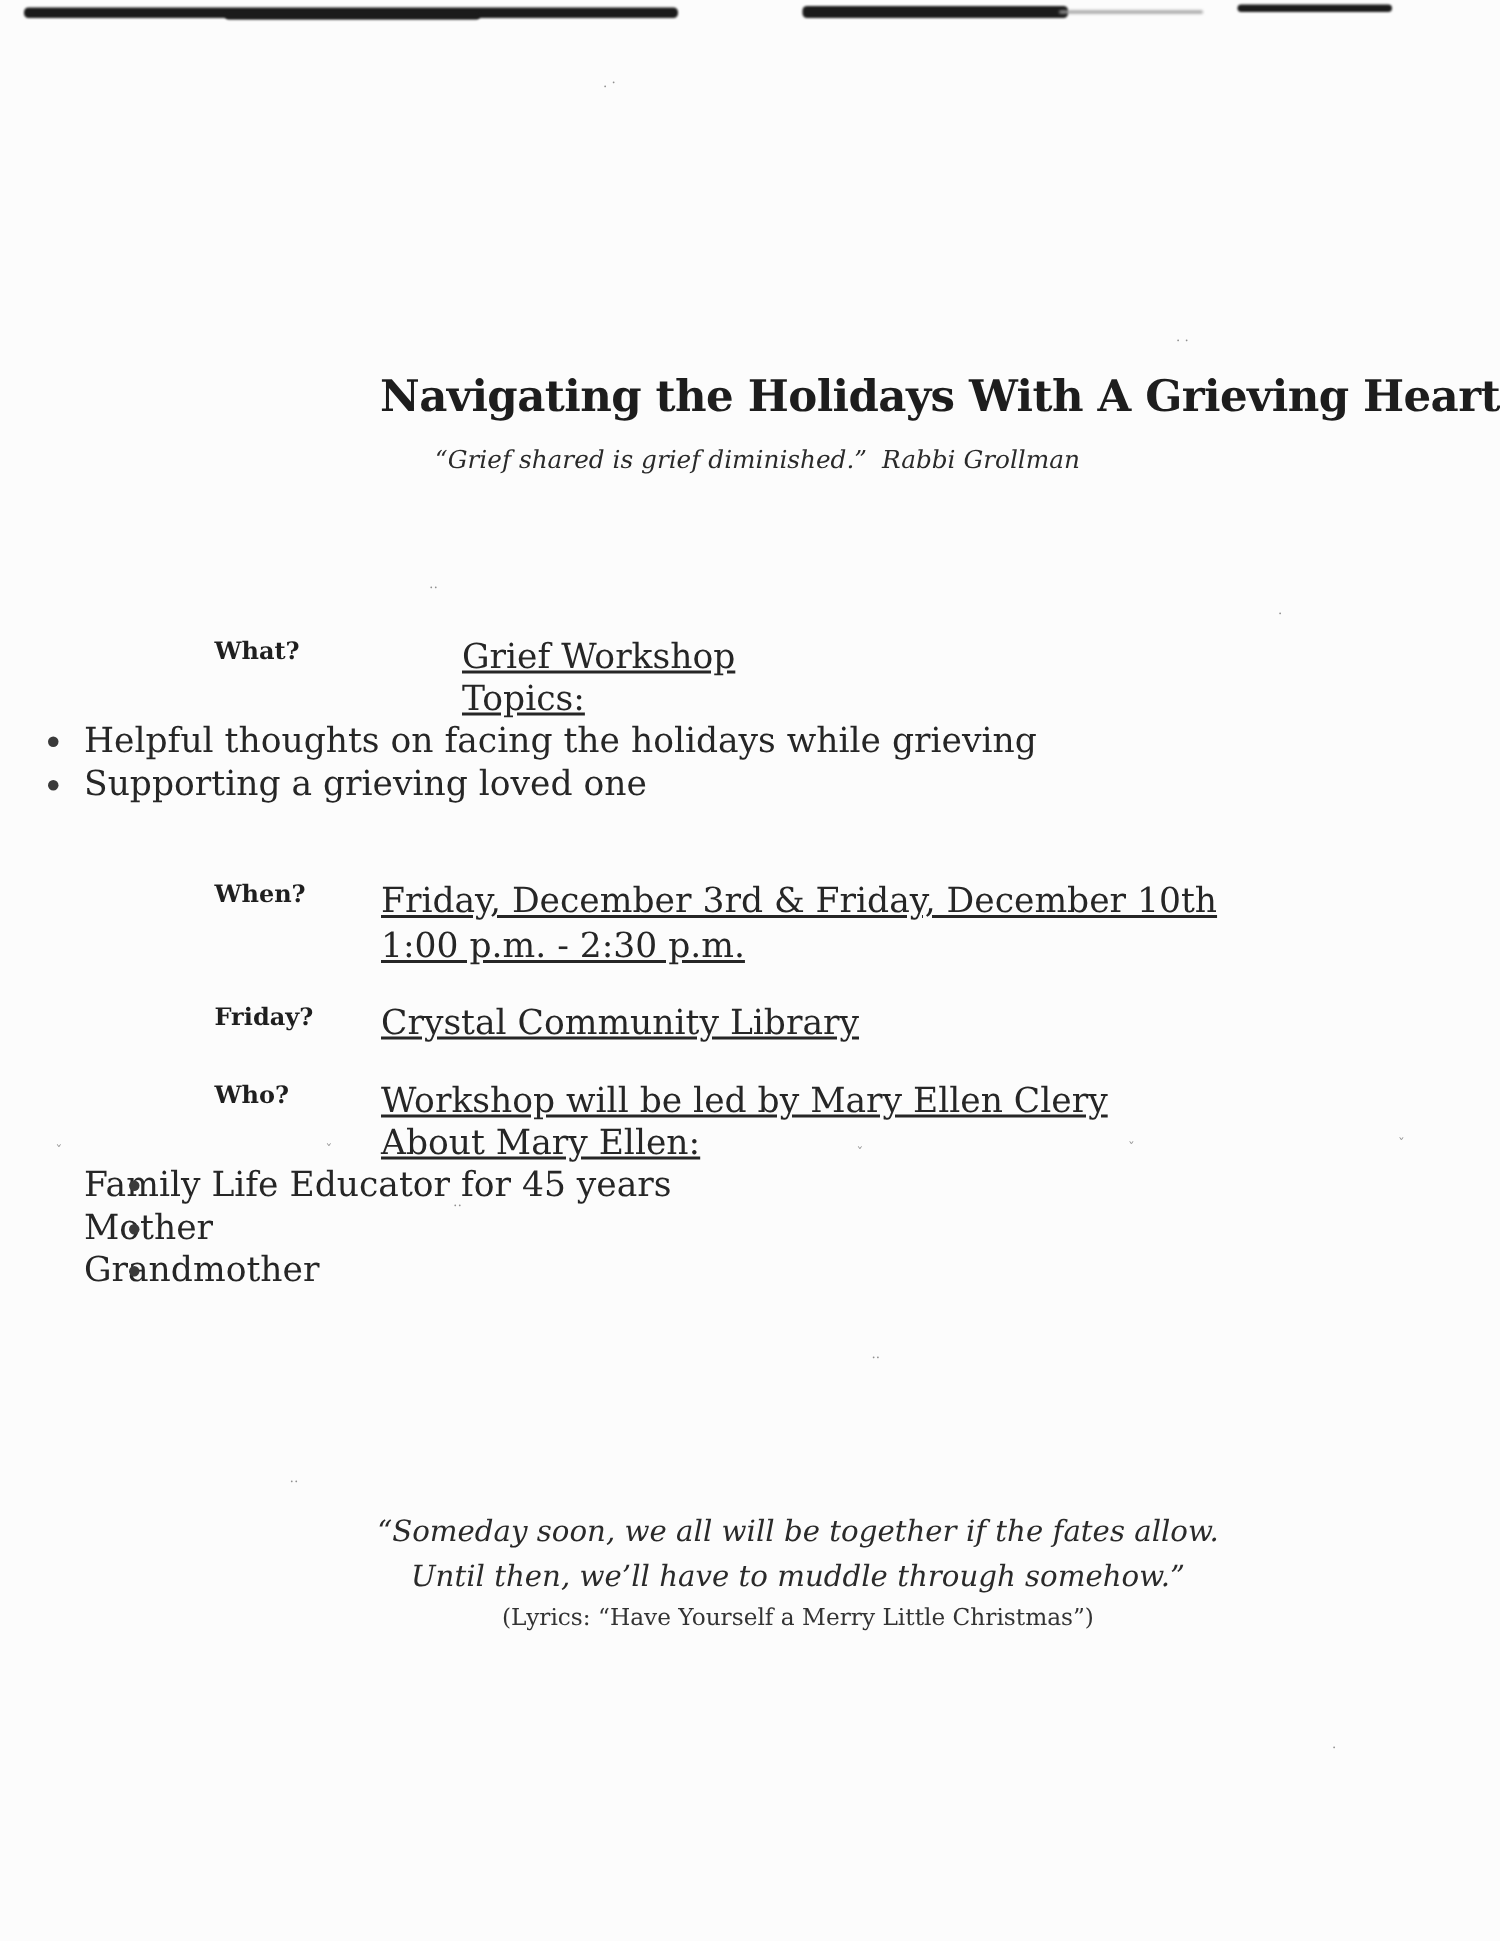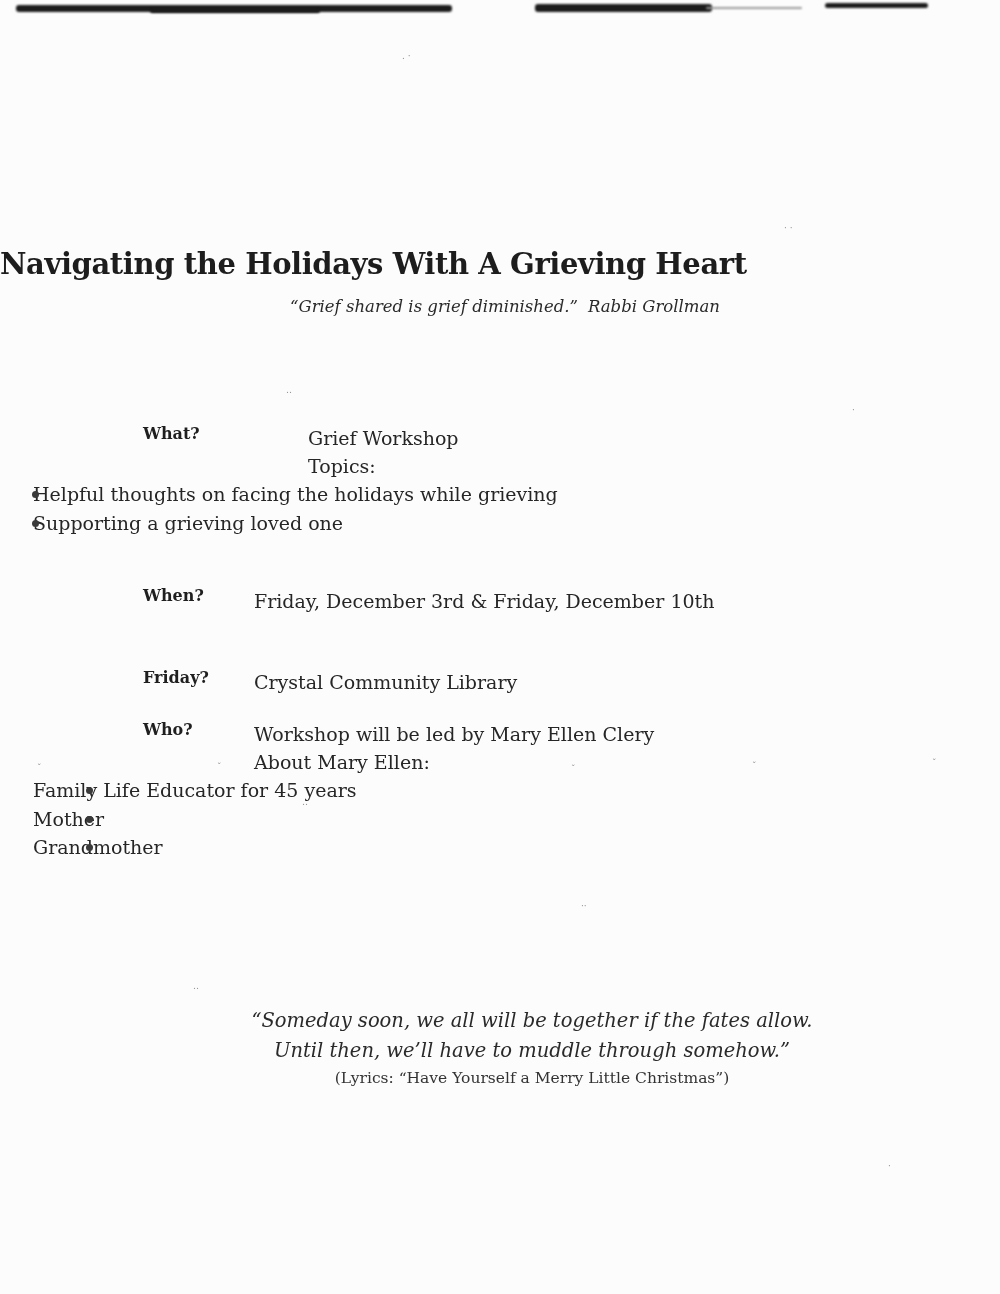--- a/index.html
+++ b/index.html
@@ -33,21 +33,21 @@
     line-height: 9px;
     user-select: none;
   }
 
   
   .doc-title {
     position: absolute;
     top: 228px;
     left: 0;
     width: 1000px;
-    text-align: left;
+    text-align: right;
     font-size: 29px;
     font-weight: bold;
     letter-spacing: -0.4px;
     color: #1d1d1d;
   }
   .epigraph {
     position: absolute;
     top: 297px;
     left: 0;
     width: 1010px;
@@ -64,36 +64,37 @@
     position: absolute;
     left: 143px;
     top: 0;
     font-weight: bold;
     font-size: 16px;
     color: #1f1f1f;
   }
   .q-content {
     position: absolute;
     top: 0;
-    font-size: 19px;
+    font-size: 23px;
     line-height: 28px;
     color: #262626;
+    text-decoration: underline;
   }
   .content-at-254 { left: 254px; }
   .content-at-308 { left: 308px; }
   .sub-indent { }
 
   ul.bullets {
     list-style: none;
     margin: 0;
     padding: 0;
   }
   ul.bullets li {
     position: relative;
-    padding-left: 33px;
+    padding-left: 56px;
     line-height: 28.5px;
   }
   .what-bullets li { padding-left: 57px; }
   .who-bullets li  { padding-left: 111px; }
   ul.bullets li::before {
     content: "";
     position: absolute;
     top: 11px;
     width: 7px;
     height: 7px;
@@ -165,20 +166,21 @@
         <li>Helpful thoughts on facing the holidays while grieving</li>
         <li>Supporting a grieving loved one</li>
       </ul>
     </div>
   </div>
 
   <div class="section" style="top:586px;">
     <div class="q-label">When?</div>
     <div class="q-content content-at-254 when-lines">
       <div>Friday, December 3rd &amp; Friday, December 10th</div>
+      <div>1:00 p.m. - 2:30 p.m.</div>
     </div>
   </div>
 
   <div class="section" style="top:668px;">
     <div class="q-label">Friday?</div>
     <div class="q-content content-at-254">
       <div>Crystal Community Library</div>
     </div>
   </div>
 

